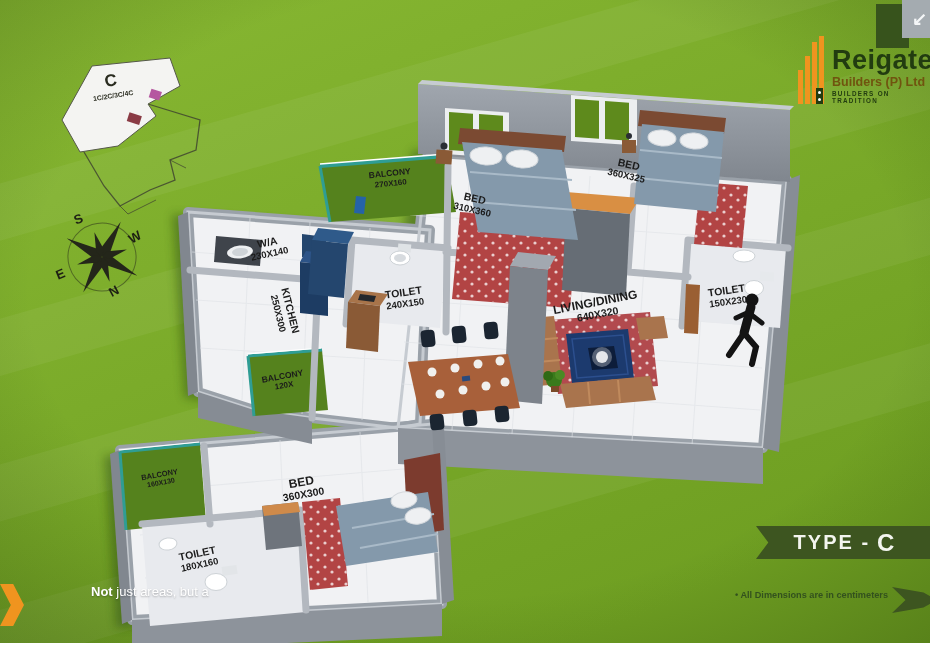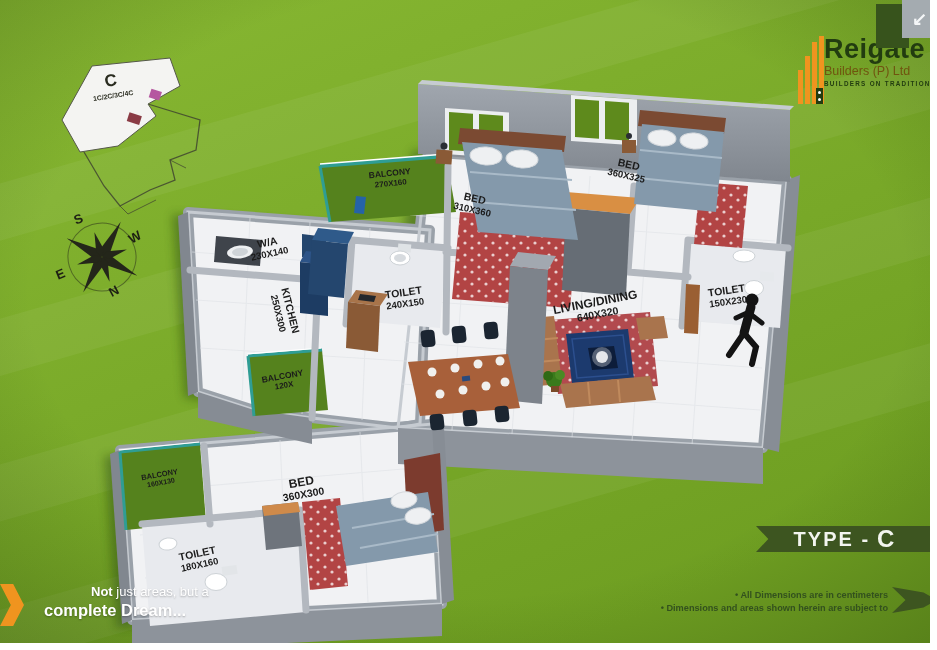--- a/index.html
+++ b/index.html
@@ -13,33 +13,33 @@
 
   
   .room-label text{text-anchor:middle;fill:#1b1b1b;font-weight:bold;}
   .room-label .rname{font-size:10.5px;}
   .room-label .rdims{font-size:9.5px;}
   .lbl-lg .rname{font-size:12px;} .lbl-lg .rdims{font-size:10.5px;}
   .lbl-sm .rname{font-size:7.5px;} .lbl-sm .rdims{font-size:7px;}
   .lbl-xs .rname{font-size:8.5px;} .lbl-xs .rdims{font-size:8px;}
 
   
-  .logo{position:absolute;left:798px;top:36px;display:flex;gap:0;}
+  .logo{position:absolute;left:798px;top:36px;display:flex;align-items:flex-end;gap:8px;}
   .logo-bars{display:flex;align-items:flex-end;gap:2px;height:68px;}
   .logo-bars i{display:block;width:5px;background:var(--accent-orange);}
   .logo-dots{position:absolute;left:18px;top:52px;width:7px;height:16px;background:var(--logo-green);
              display:flex;flex-direction:column;align-items:center;justify-content:space-evenly;}
   .logo-dots b{width:3px;height:3px;background:#fff;border-radius:50%;}
   .logo-text{line-height:1;}
   .logo-name{font-size:27px;font-weight:bold;color:var(--logo-green);letter-spacing:.5px;}
-  .logo-sub{font-size:12.5px;font-weight:normal;color:#70540f;margin-top:2px;}
+  .logo-sub{font-size:12.5px;font-weight:bold;color:#70540f;margin-top:2px;}
   .logo-tag{font-size:6.3px;font-weight:bold;color:var(--logo-green);letter-spacing:1.3px;margin-top:3px;}
 
   
-  .ribbon{position:absolute;left:756px;top:526px;width:176px;height:26px;background:var(--ribbon-green);
+  .ribbon{position:absolute;left:756px;top:526px;width:176px;height:33px;background:var(--ribbon-green);
           clip-path:polygon(0 0,100% 0,100% 100%,0 100%,7% 50%);
           display:flex;align-items:center;justify-content:center;color:#f3f5ef;}
   .ribbon .pre{font-size:20px;font-weight:bold;letter-spacing:2px;margin-right:7px;}
   .ribbon .unit{font-size:24px;font-weight:800;}
 
   
   .notes{position:absolute;right:49px;top:589px;width:330px;text-align:right;
          font-size:9.2px;line-height:12.6px;font-weight:600;color:var(--notes-text);}
   .notes-arrow{position:absolute;left:892px;top:583px;width:45px;height:34px;background:var(--ribbon-green);
          clip-path:polygon(0 12%,70% 28%,100% 50%,70% 72%,0 88%,30% 50%);}
@@ -421,31 +421,29 @@
 
   
   <div class="ribbon">
     <span class="pre">TYPE -</span>
     <span class="unit">C</span>
   </div>
 
   
   <div class="notes">
     <div>• All Dimensions are in centimeters</div>
-    <div>• Dimensions and areas shown herein are subject to</div>
   </div>
   <div class="notes-arrow"></div>
 
   
   <div class="slogan-chevron"></div>
   <div class="slogan">
     <div class="l1">
       <b>Not</b><span> just areas, but a</span>
     </div>
-    <div class="l2">complete Dream...</div>
   </div>
 
   
   <div class="corner-green"></div>
   <div class="corner-gray">
     <span>↙</span>
   </div>
   <div class="frame-right"></div>
   <div class="frame-bottom"></div>
 </div>

